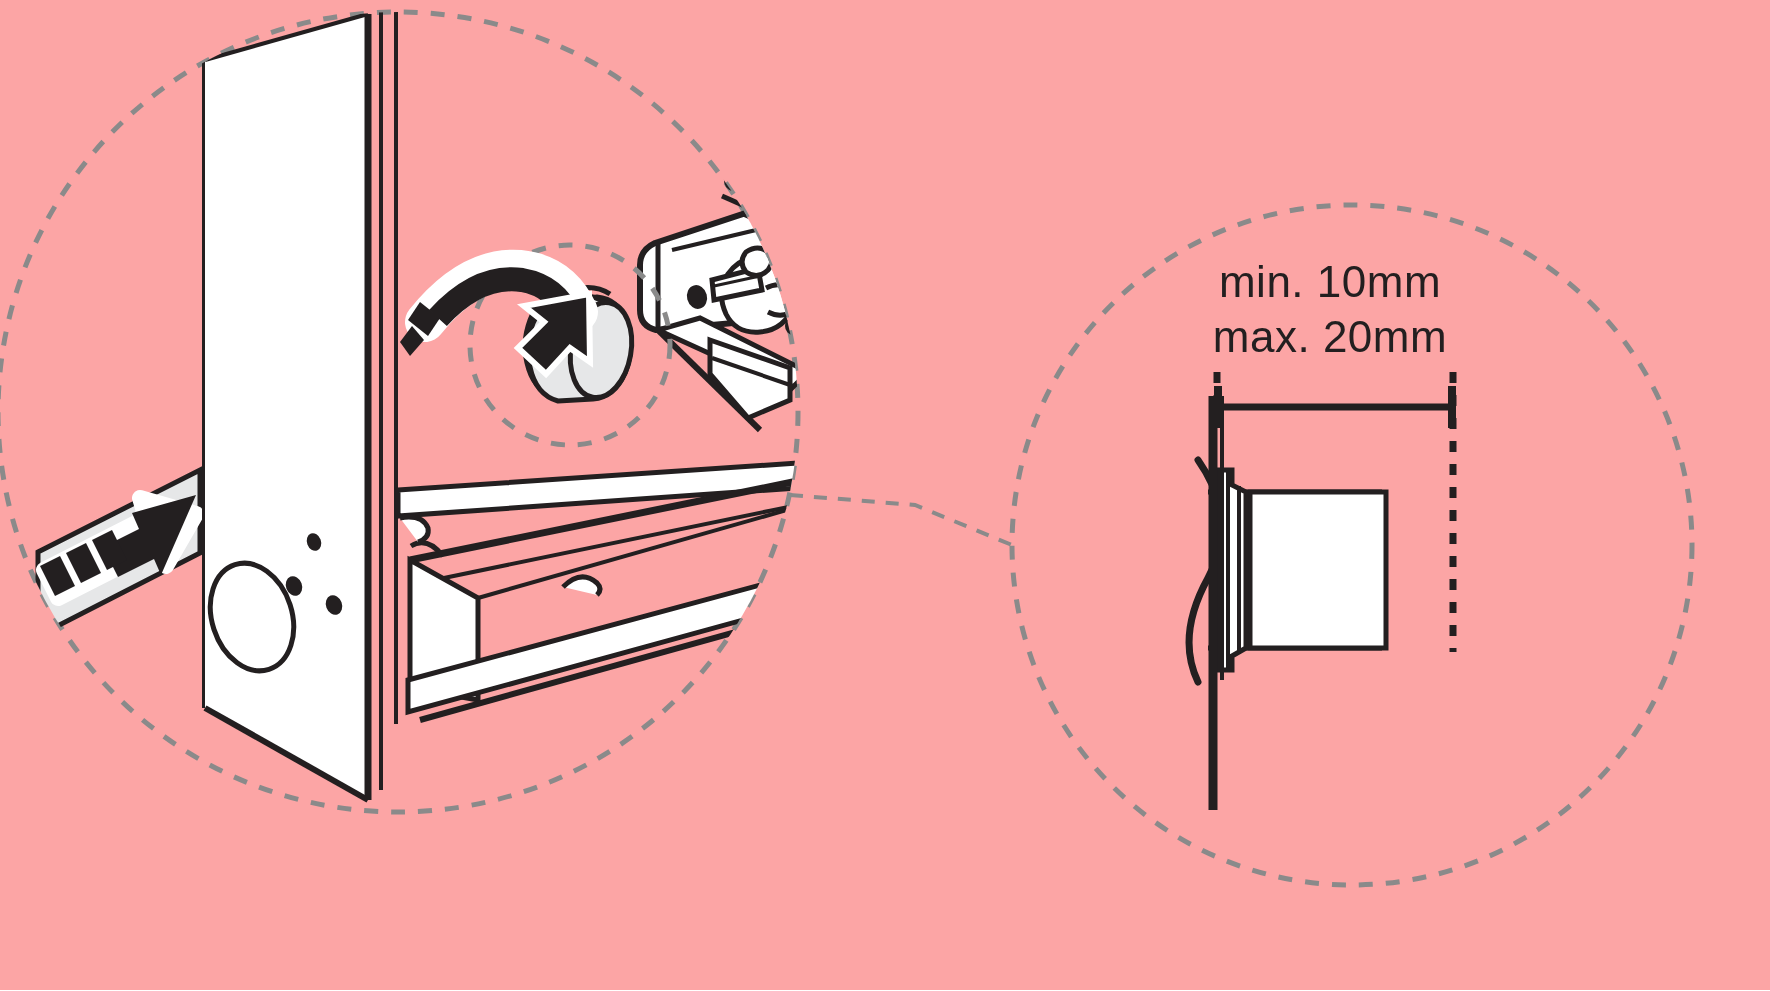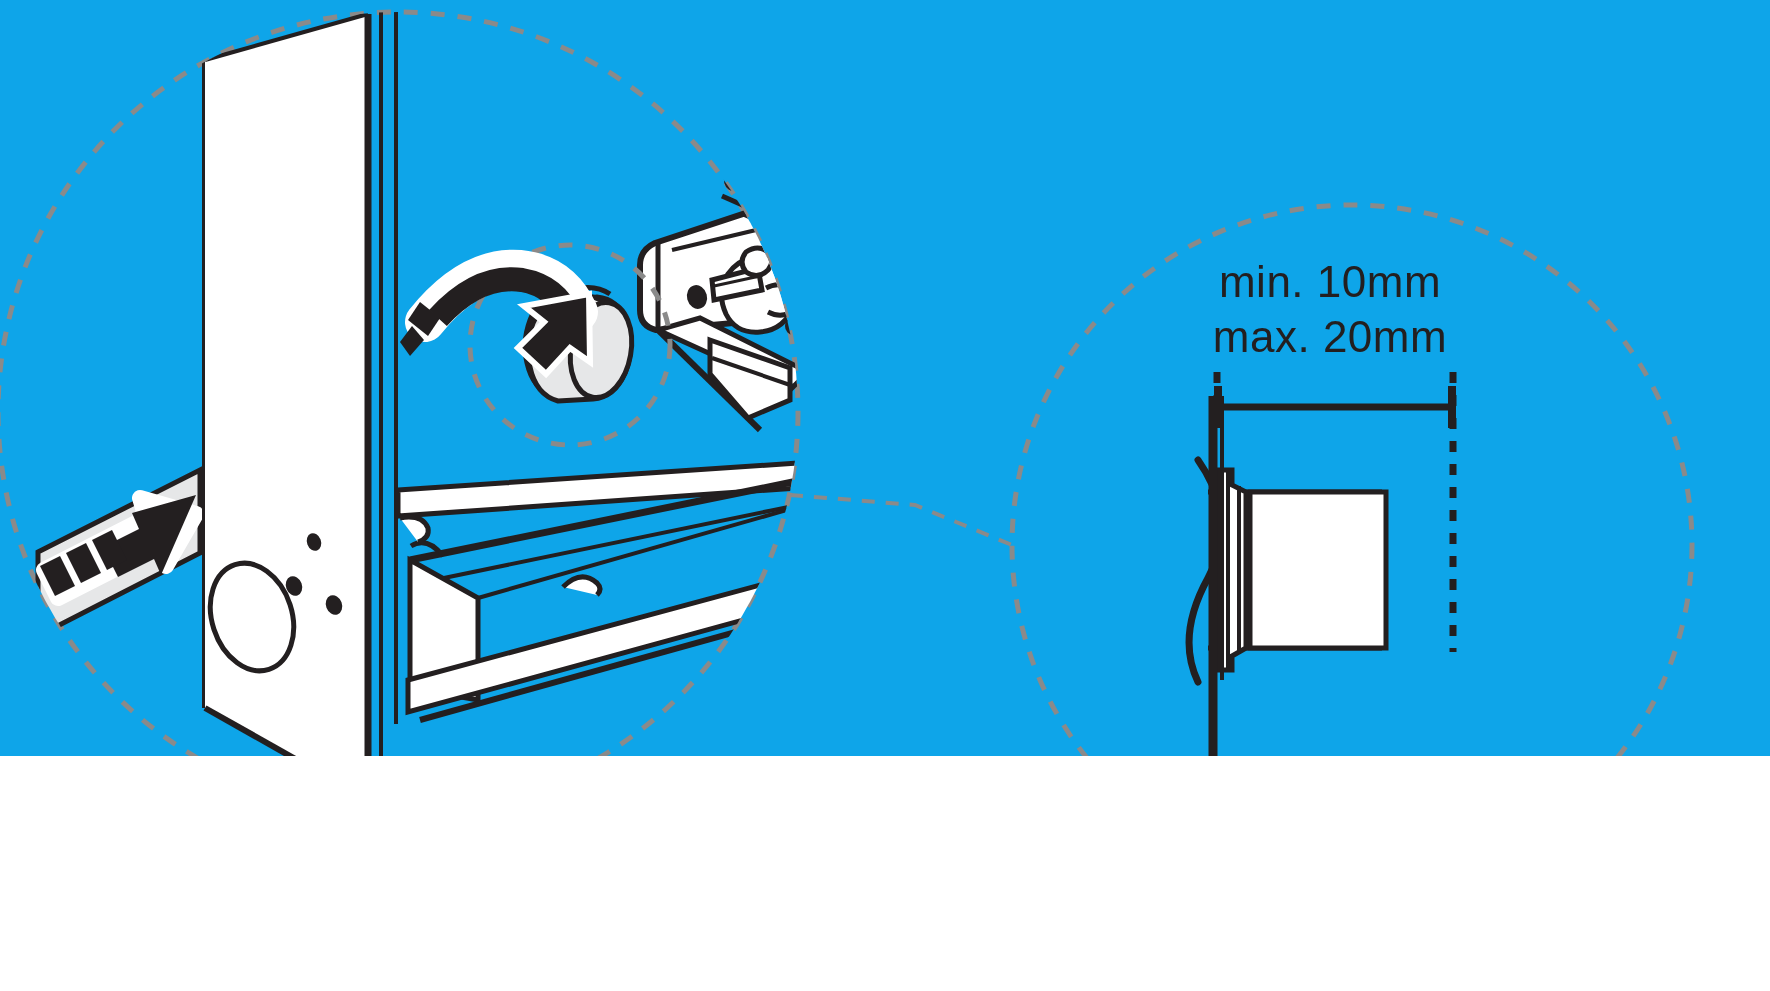--- a/index.html
+++ b/index.html
@@ -5,22 +5,22 @@
 <style>
   html, body {
     margin: 0;
     padding: 0;
     background: #ffffff;
     font-family: "Liberation Sans", sans-serif;
   }
   #stage {
     position: relative;
     width: 1770px;
-    height: 756px;
-    background: #0ea5e9;
+    height: 990px;
+    background: #fca5a5;
     overflow: hidden;
   }
   #stage svg {
     display: block;
     width: 1770px;
     height: 991px;
   }
   .dim-label {
     font-family: "Liberation Sans", sans-serif;
     font-size: 44px;

